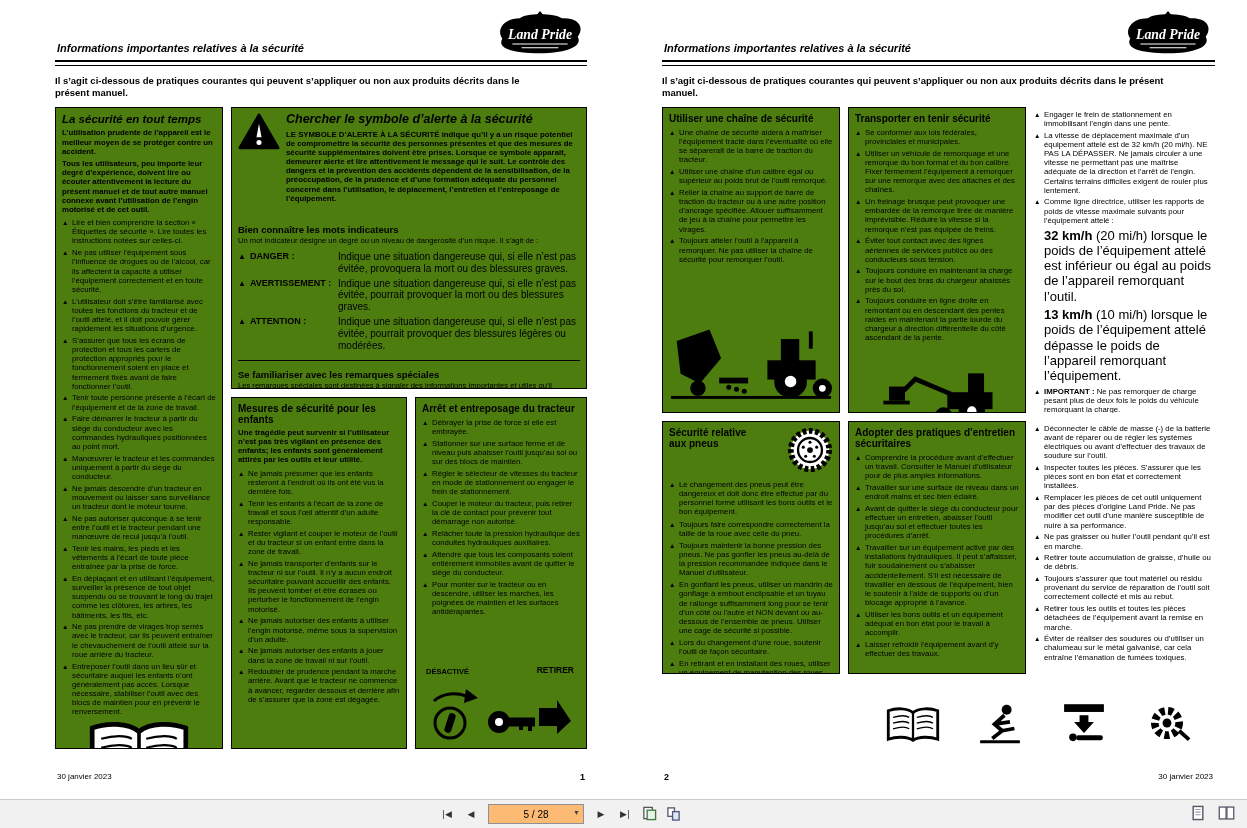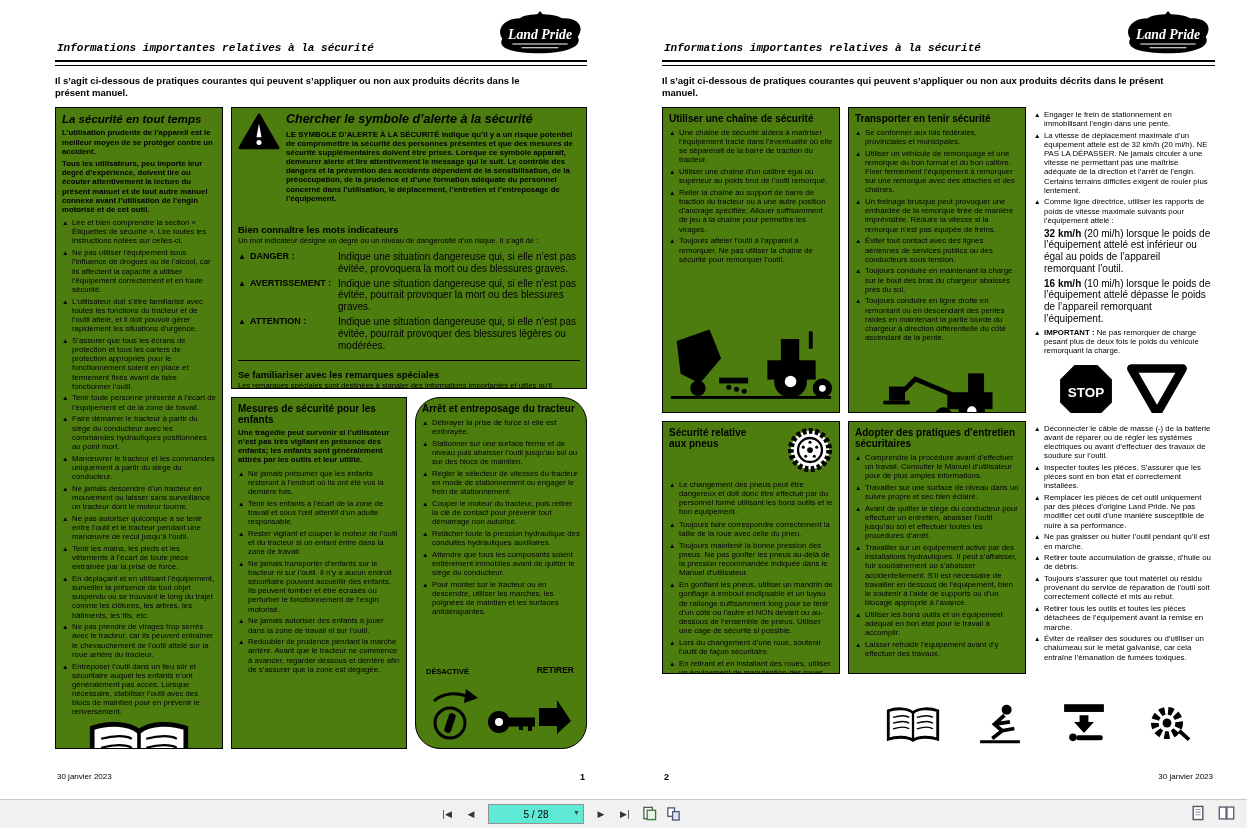--- a/index.html
+++ b/index.html
@@ -5,21 +5,21 @@
   html,body{margin:0;padding:0;background:#fff;}
   .screen{position:relative;width:1247px;height:828px;background:#fff;overflow:hidden;
           font-family:"Liberation Sans",sans-serif;color:#000;}
   .viewer{position:absolute;left:0;top:0;right:0;bottom:28px;background:#fff;}
   .page{position:absolute;top:10px;height:782px;background:#fff;}
   .page-left{left:55px;width:532px;}
   .page-right{left:662px;width:553px;}
 
   
   .pg-header{position:relative;height:50px;}
-  .pg-title{position:absolute;left:2px;bottom:6px;font-style:italic;font-weight:bold;font-size:11px;font-family:Liberation Mono, monospace;}
+  .pg-title{position:absolute;left:2px;bottom:6px;font-style:italic;font-weight:bold;font-size:11px;}
   .logo{position:absolute;right:0;top:0;width:94px;height:46px;}
   .double-rule{border-top:2px solid #000;border-bottom:1px solid #000;height:3px;}
   .intro{font-weight:bold;font-size:9.5px;line-height:1.25;margin:9px 0 0 0;width:94%;}
 
   
   .box{border:1px solid #000;padding:5px 6px;overflow:hidden;background:#4d7c0f;box-sizing:border-box;display:flex;flex-direction:column;}
   .box-title{font-weight:bold;font-size:10px;line-height:1.1;margin:0 0 3px 0;}
   .box-title.it{font-style:italic;font-size:11.5px;}
   .box-title.big{font-size:12.5px;}
   .lead-bold{font-weight:bold;font-size:7.8px;line-height:1.18;margin:0 0 3px 0;}
@@ -43,50 +43,50 @@
   .noterow{display:flex;margin:3px 0;}
   .noteterm{flex:none;width:78px;font-weight:bold;font-size:8.5px;}
 
   
   .p1-cols{display:flex;gap:8px;margin-top:8px;height:642px;}
   .box-safety{width:168px;flex:none;}
   .p1-col2{flex:1;display:flex;flex-direction:column;gap:8px;min-width:0;}
   .box-alert{flex:0 0 282px;}
   .p1-row{flex:1;display:flex;gap:8px;min-height:0;}
   .box-children{width:176px;flex:none;}
-  .box-shutdown{flex:1;border-radius:25px;}
+  .box-shutdown{flex:1;}
 
   .book-art{margin:auto auto 2px auto;}
   .shutdown-art{position:relative;margin-top:auto;height:78px;}
   .off-label{position:absolute;left:4px;top:2px;font-weight:bold;font-size:7.5px;}
   .remove-label{position:absolute;right:6px;top:0;font-weight:bold;font-size:8.5px;}
   .shutdown-art svg{position:absolute;left:0;bottom:0;}
 
   
   .p2-grid{display:grid;grid-template-columns:178px 178px 178px;grid-template-rows:306px 253px;gap:8px 8px;margin-top:8px;}
   .col-plain{overflow:hidden;padding:2px 0 0 0;}
   .speeds{margin:2px 0 2px 10px;}
-  .speed-item{margin:0 0 3px 0;font-size:10px;line-height:1.18;}
+  .speed-item{margin:0 0 3px 0;font-size:13px;line-height:1.18;}
   .signs-row{display:flex;justify-content:center;align-items:center;gap:12px;margin-top:8px;}
   .illus{margin-top:auto;align-self:center;}
   .tires-head{display:flex;justify-content:space-between;margin-bottom:2px;}
   .tires-head .box-title{width:96px;}
   .hazard-row{position:absolute;left:222px;bottom:44px;width:308px;display:flex;justify-content:space-between;align-items:flex-end;}
 
   
   .pg-footer{position:absolute;left:0;right:0;bottom:10px;display:flex;justify-content:space-between;font-size:8px;padding:0 2px;}
   .pg-num{font-weight:bold;font-size:9px;}
 
   
   .toolbar{position:absolute;left:0;right:0;bottom:0;height:28px;background:#f1f1f1;border-top:1px solid #c9c9c9;}
   .tb-nav{position:absolute;left:436px;top:0;height:28px;display:flex;align-items:center;gap:2px;}
   .tb-right{position:absolute;right:10px;top:0;height:28px;display:flex;align-items:center;gap:6px;}
   .tb-btn{background:transparent;border:none;padding:0;width:22px;height:22px;display:flex;align-items:center;justify-content:center;
           font-family:"DejaVu Sans",sans-serif;font-size:9px;color:#333;}
-  .page-combo{width:94px;height:18px;background:#5eead4;border:1px solid #919191;display:flex;align-items:center;
+  .page-combo{width:94px;height:18px;background:#fdba74;border:1px solid #919191;display:flex;align-items:center;
               justify-content:center;position:relative;font-size:10px;margin:0 4px;}
   .combo-arrow{position:absolute;right:3px;top:4px;font-size:7px;color:#444;}
   .mini-icon{display:inline-block;}
 </style>
 </head>
 <body>
 
 <div class="screen">
  <div class="viewer">
 
@@ -249,20 +249,24 @@
                     <span class="tri"></span>
                     <span class="btxt">Tenir les enfants à l’écart de la zone de travail et sous l’œil attentif d’un adulte responsable.</span>
                   </li>
                   <li>
                     <span class="tri"></span>
                     <span class="btxt">Rester vigilant et couper le moteur de l’outil et du tracteur si un enfant entre dans la zone de travail.</span>
                   </li>
                   <li>
                     <span class="tri"></span>
                     <span class="btxt">Ne jamais transporter d’enfants sur le tracteur ni sur l’outil. Il n’y a aucun endroit sécuritaire pouvant accueillir des enfants. Ils peuvent tomber et être écrasés ou perturber le fonctionnement de l’engin motorisé.</span>
+                  </li>
+                  <li>
+                    <span class="tri"></span>
+                    <span class="btxt">Ne jamais autoriser des enfants à utiliser l’engin motorisé, même sous la supervision d’un adulte.</span>
                   </li>
                   <li>
                     <span class="tri"></span>
                     <span class="btxt">Ne jamais autoriser des enfants à jouer dans la zone de travail ni sur l’outil.</span>
                   </li>
                   <li>
                     <span class="tri"></span>
                     <span class="btxt">Redoubler de prudence pendant la marche arrière. Avant que le tracteur ne commence à avancer, regarder dessous et derrière afin de s’assurer que la zone est dégagée.</span>
                   </li>
                 </ul>
@@ -443,21 +447,21 @@
                 <span class="btxt">La vitesse de déplacement maximale d’un équipement attelé est de 32 km/h (20 mi/h). NE PAS LA DÉPASSER. Ne jamais circuler à une vitesse ne permettant pas une maîtrise adéquate de la direction et l’arrêt de l’engin. Certains terrains difficiles exigent de rouler plus lentement.</span>
               </li>
               <li>
                 <span class="tri"></span>
                 <span class="btxt">Comme ligne directrice, utiliser les rapports de poids de vitesse maximale suivants pour l’équipement attelé :</span>
               </li>
             </ul>
         <div class="speeds">
 
         <p class="speed-item"><b>32 km/h</b><span> (20 mi/h) lorsque le poids de l’équipement attelé est inférieur ou égal au poids de l’appareil remorquant l’outil.</span></p>
-              <p class="speed-item"><b>16 km/h</b><span> (10 mi/h) lorsque le poids de l’équipement attelé dépasse le poids de l’appareil remorquant l’équipement.</span></p>
+              <p class="speed-item"><b>13 km/h</b><span> (10 mi/h) lorsque le poids de l’équipement attelé dépasse le poids de l’appareil remorquant l’équipement.</span></p>
             </div>
         <ul class="blist">
           <li>
                 <span class="tri"></span>
                 <span class="btxt"><b>IMPORTANT :</b><span> Ne pas remorquer de charge pesant plus de deux fois le poids du véhicule remorquant la charge.</span></span>
               </li>
         </ul>
         <div class="signs-row">
           <svg viewBox="0 0 54 54" width="56" height="56">
             <polygon points="16,2 38,2 52,16 52,38 38,52 16,52 2,38 2,16" fill="#000"></polygon>
@@ -519,21 +523,21 @@
       <section class="box">
         <h2 class="box-title">Adopter des pratiques d’entretien sécuritaires</h2>
         <ul class="blist">
 
         <li>
                 <span class="tri"></span>
                 <span class="btxt">Comprendre la procédure avant d’effectuer un travail. Consulter le Manuel d’utilisateur pour de plus amples informations.</span>
               </li>
               <li>
                 <span class="tri"></span>
-                <span class="btxt">Travailler sur une surface de niveau dans un suivre propre et sec bien éclairé.</span>
+                <span class="btxt">Travailler sur une surface de niveau dans un endroit mains et sec bien éclairé.</span>
               </li>
               <li>
                 <span class="tri"></span>
                 <span class="btxt">Avant de quitter le siège du conducteur pour effectuer un entretien, abaisser l’outil jusqu’au sol et effectuer toutes les procédures d’arrêt.</span>
               </li>
               <li>
                 <span class="tri"></span>
                 <span class="btxt">Travailler sur un équipement activé par des installations hydrauliques. Il peut s’affaisser, fuir soudainement ou s’abaisser accidentellement. S’il est nécessaire de travailler en dessous de l’équipement, bien le soutenir à l’aide de supports ou d’un blocage approprié à l’avance.</span>
               </li>
               <li>

